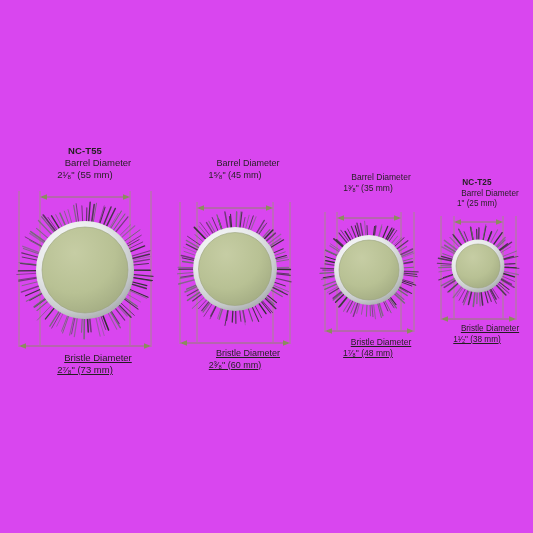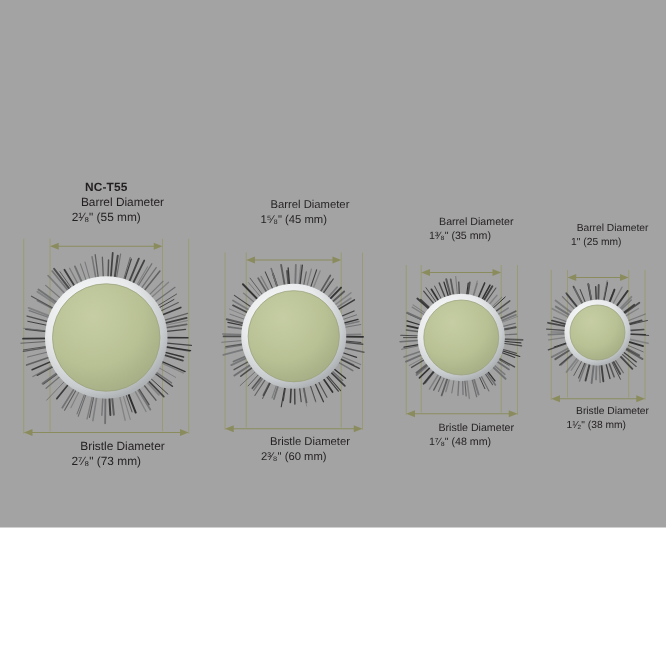--- a/index.html
+++ b/index.html
@@ -11,40 +11,41 @@
     width: 533px;
     height: 533px;
     overflow: hidden;
     font-family: "Liberation Sans", sans-serif;
     position: relative;
   }
   #stage {
     position: absolute;
     left: 0; top: 0;
     width: 533px;
-    height: 422px;
-    background: #a3a3a3;
+    height: 533px;
+    background: #d946ef;
   }
   .brush-group {
     position: absolute;
   }
   
   .top-label {
     position: absolute;
     text-align: center;
     line-height: 1.28;
     color: #231f20;
     white-space: nowrap;
   }
   .bottom-label {
     position: absolute;
     text-align: center;
     line-height: 1.28;
     color: #231f20;
     white-space: nowrap;
+    text-decoration: underline;
   }
   .model {
     font-weight: bold;
     letter-spacing: 0.1px;
   }
   .dim-title { font-weight: normal; padding-left: 26px; }
   .dim-value { font-weight: normal; }
   
   .dim-svg {
     position: absolute;
@@ -463,20 +464,21 @@
 
     <div class="bottom-label" style="left:0px; top:165px; width:130px; font-size:8.5px;">
       <div class="dim-title">Bristle Diameter</div>
       <div class="dim-value">1⁷⁄₈" (48 mm)</div>
     </div>
   </div>
 
   <div class="brush-group" style="left:421px; top:178px; width:112px; height:180px;">
 
     <div class="top-label" style="left:0px; top:0px; width:112px; font-size:8.2px;">
+      <div class="model">NC-T25</div>
       <div class="dim-title">Barrel Diameter</div>
       <div class="dim-value">1" (25 mm)</div>
     </div>
 
     <svg class="dim-svg" width="112" height="150" viewBox="0 0 112 150" style="left:0px; top:32px;">
       <line x1="20" y1="6" x2="20" y2="110" stroke="#9a9b74" stroke-width="0.8"></line>
       <line x1="95" y1="6" x2="95" y2="110" stroke="#9a9b74" stroke-width="0.8"></line>
       <line x1="33" y1="6" x2="33" y2="108" stroke="#9a9b74" stroke-width="0.8"></line>
       <line x1="82" y1="6" x2="82" y2="108" stroke="#9a9b74" stroke-width="0.8"></line>
       <line x1="35" y1="12" x2="80" y2="12" stroke="#8b8c5e" stroke-width="0.9"></line>

